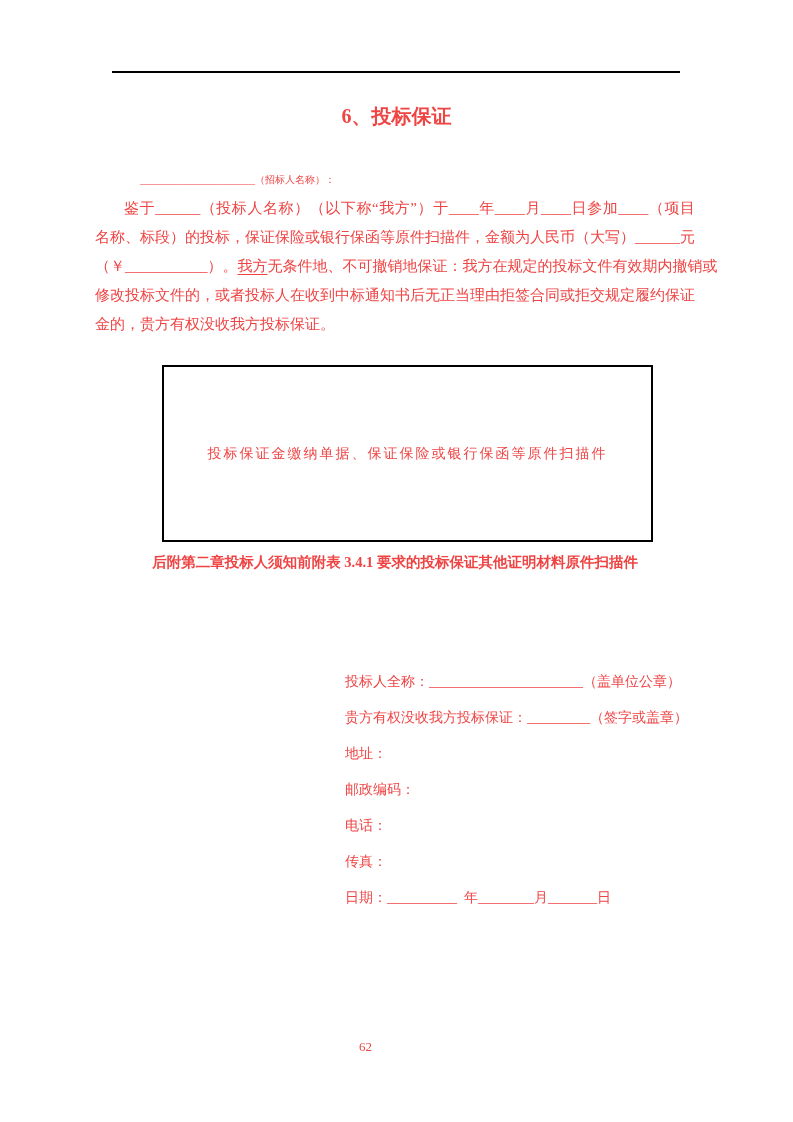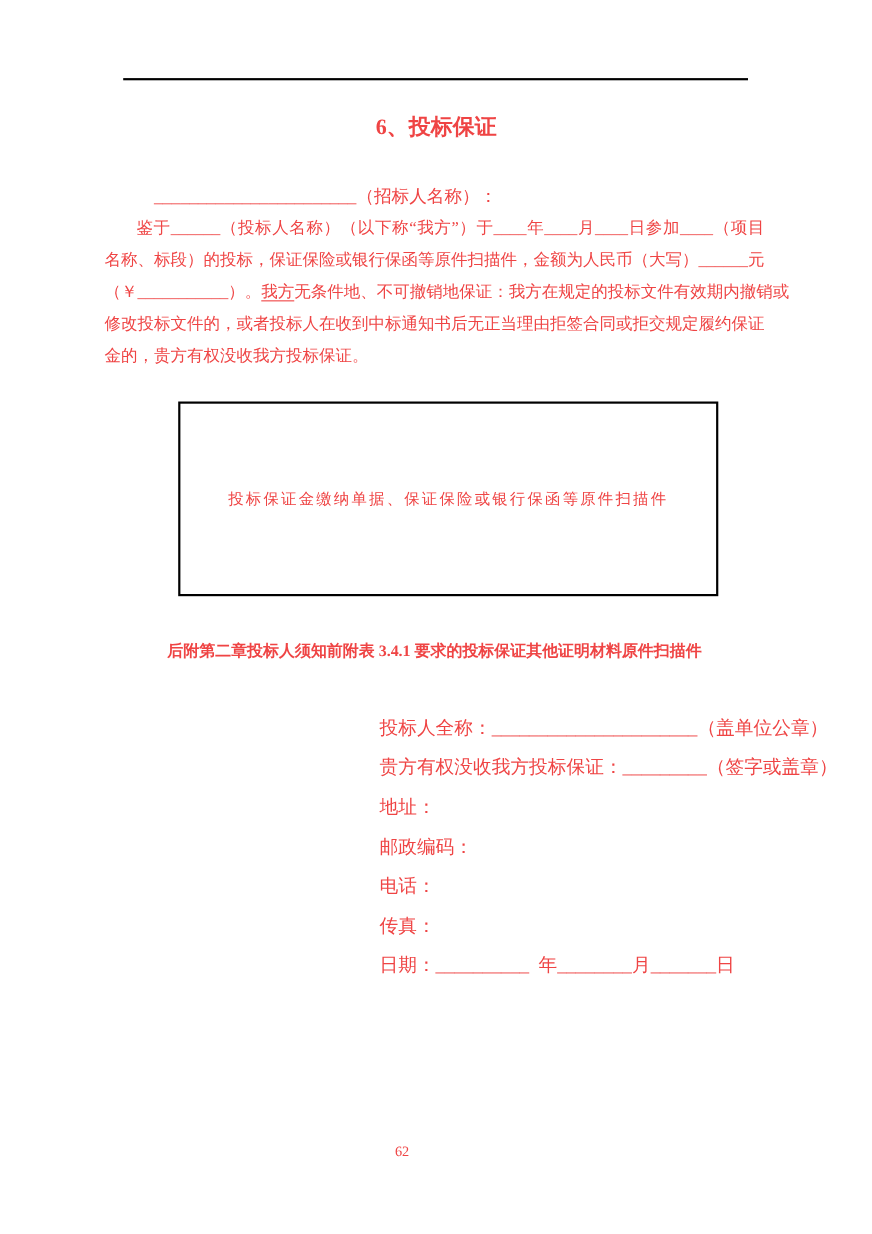--- a/index.html
+++ b/index.html
@@ -16,21 +16,21 @@
     background:#000000;
   }
   .title{
     position:absolute;top:103px;left:0;width:100%;
     margin:0;text-align:center;
     font-size:20px;line-height:26px;font-weight:bold;
     font-family:"Liberation Serif","DejaVu Serif",serif;
   }
   .addressee{
     position:absolute;top:165px;left:95px;width:600px;
-    font-size:16px;line-height:29px;
+    font-size:10px;line-height:29px;
     padding-left:45px;white-space:nowrap;
   }
   .para{
     position:absolute;top:194px;left:95px;width:600px;
     font-size:15px;line-height:29px;
   }
   .pline{
     height:29px;white-space:nowrap;
     text-align:justify;text-align-last:justify;
   }
@@ -41,25 +41,24 @@
     position:absolute;top:365px;left:162px;width:487px;height:173px;
     border:2px solid #000000;
     display:flex;align-items:center;justify-content:center;
     font-size:14px;letter-spacing:2px;white-space:nowrap;
   }
   .caption{
     position:absolute;top:552px;left:95px;width:600px;
     text-align:center;font-weight:bold;
     font-size:14.5px;line-height:20px;white-space:nowrap;
     font-family:"Liberation Serif","DejaVu Serif",serif;
-    margin-top:30px;
   }
   .form{
-    position:absolute;top:644px;left:345px;
-    font-size:17px;line-height:36px;
+    position:absolute;top:664px;left:345px;
+    font-size:14px;line-height:36px;
   }
   .fline{height:36px;white-space:pre;}
   .pageno{
     position:absolute;top:1038px;left:0;width:731px;
     text-align:center;font-size:13px;line-height:18px;
   }
 </style>
 </head>
 <body>
 

